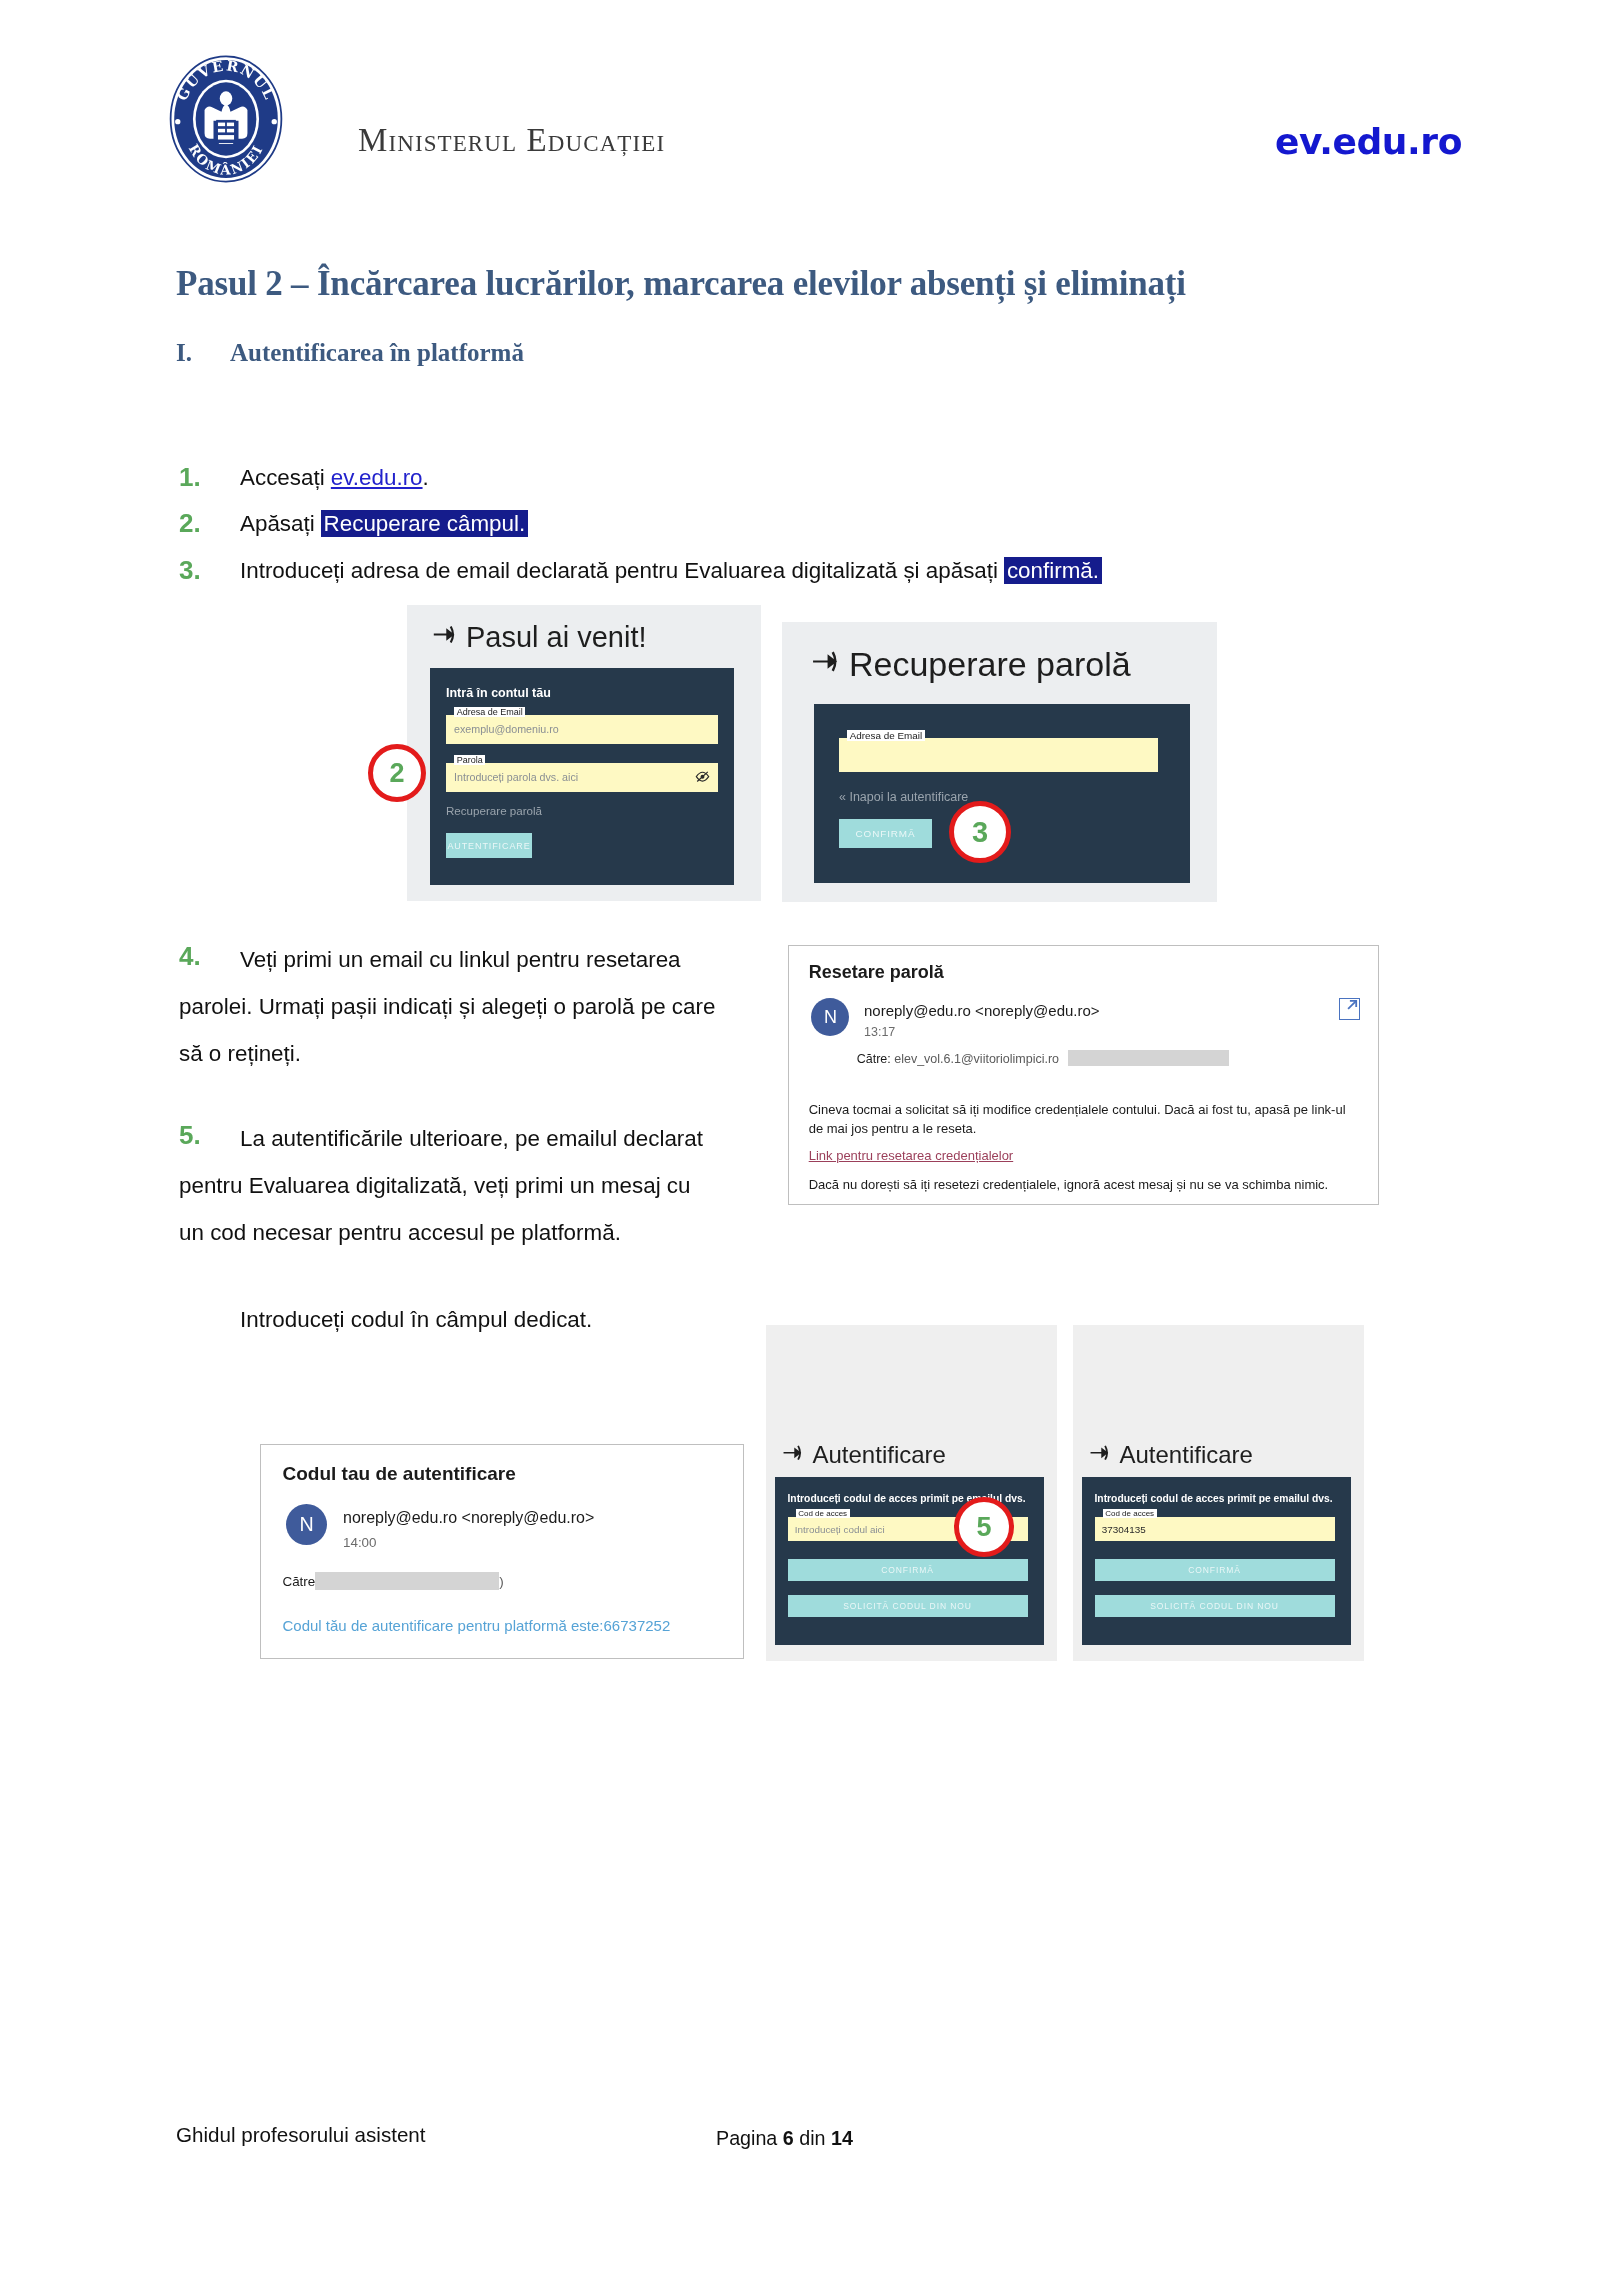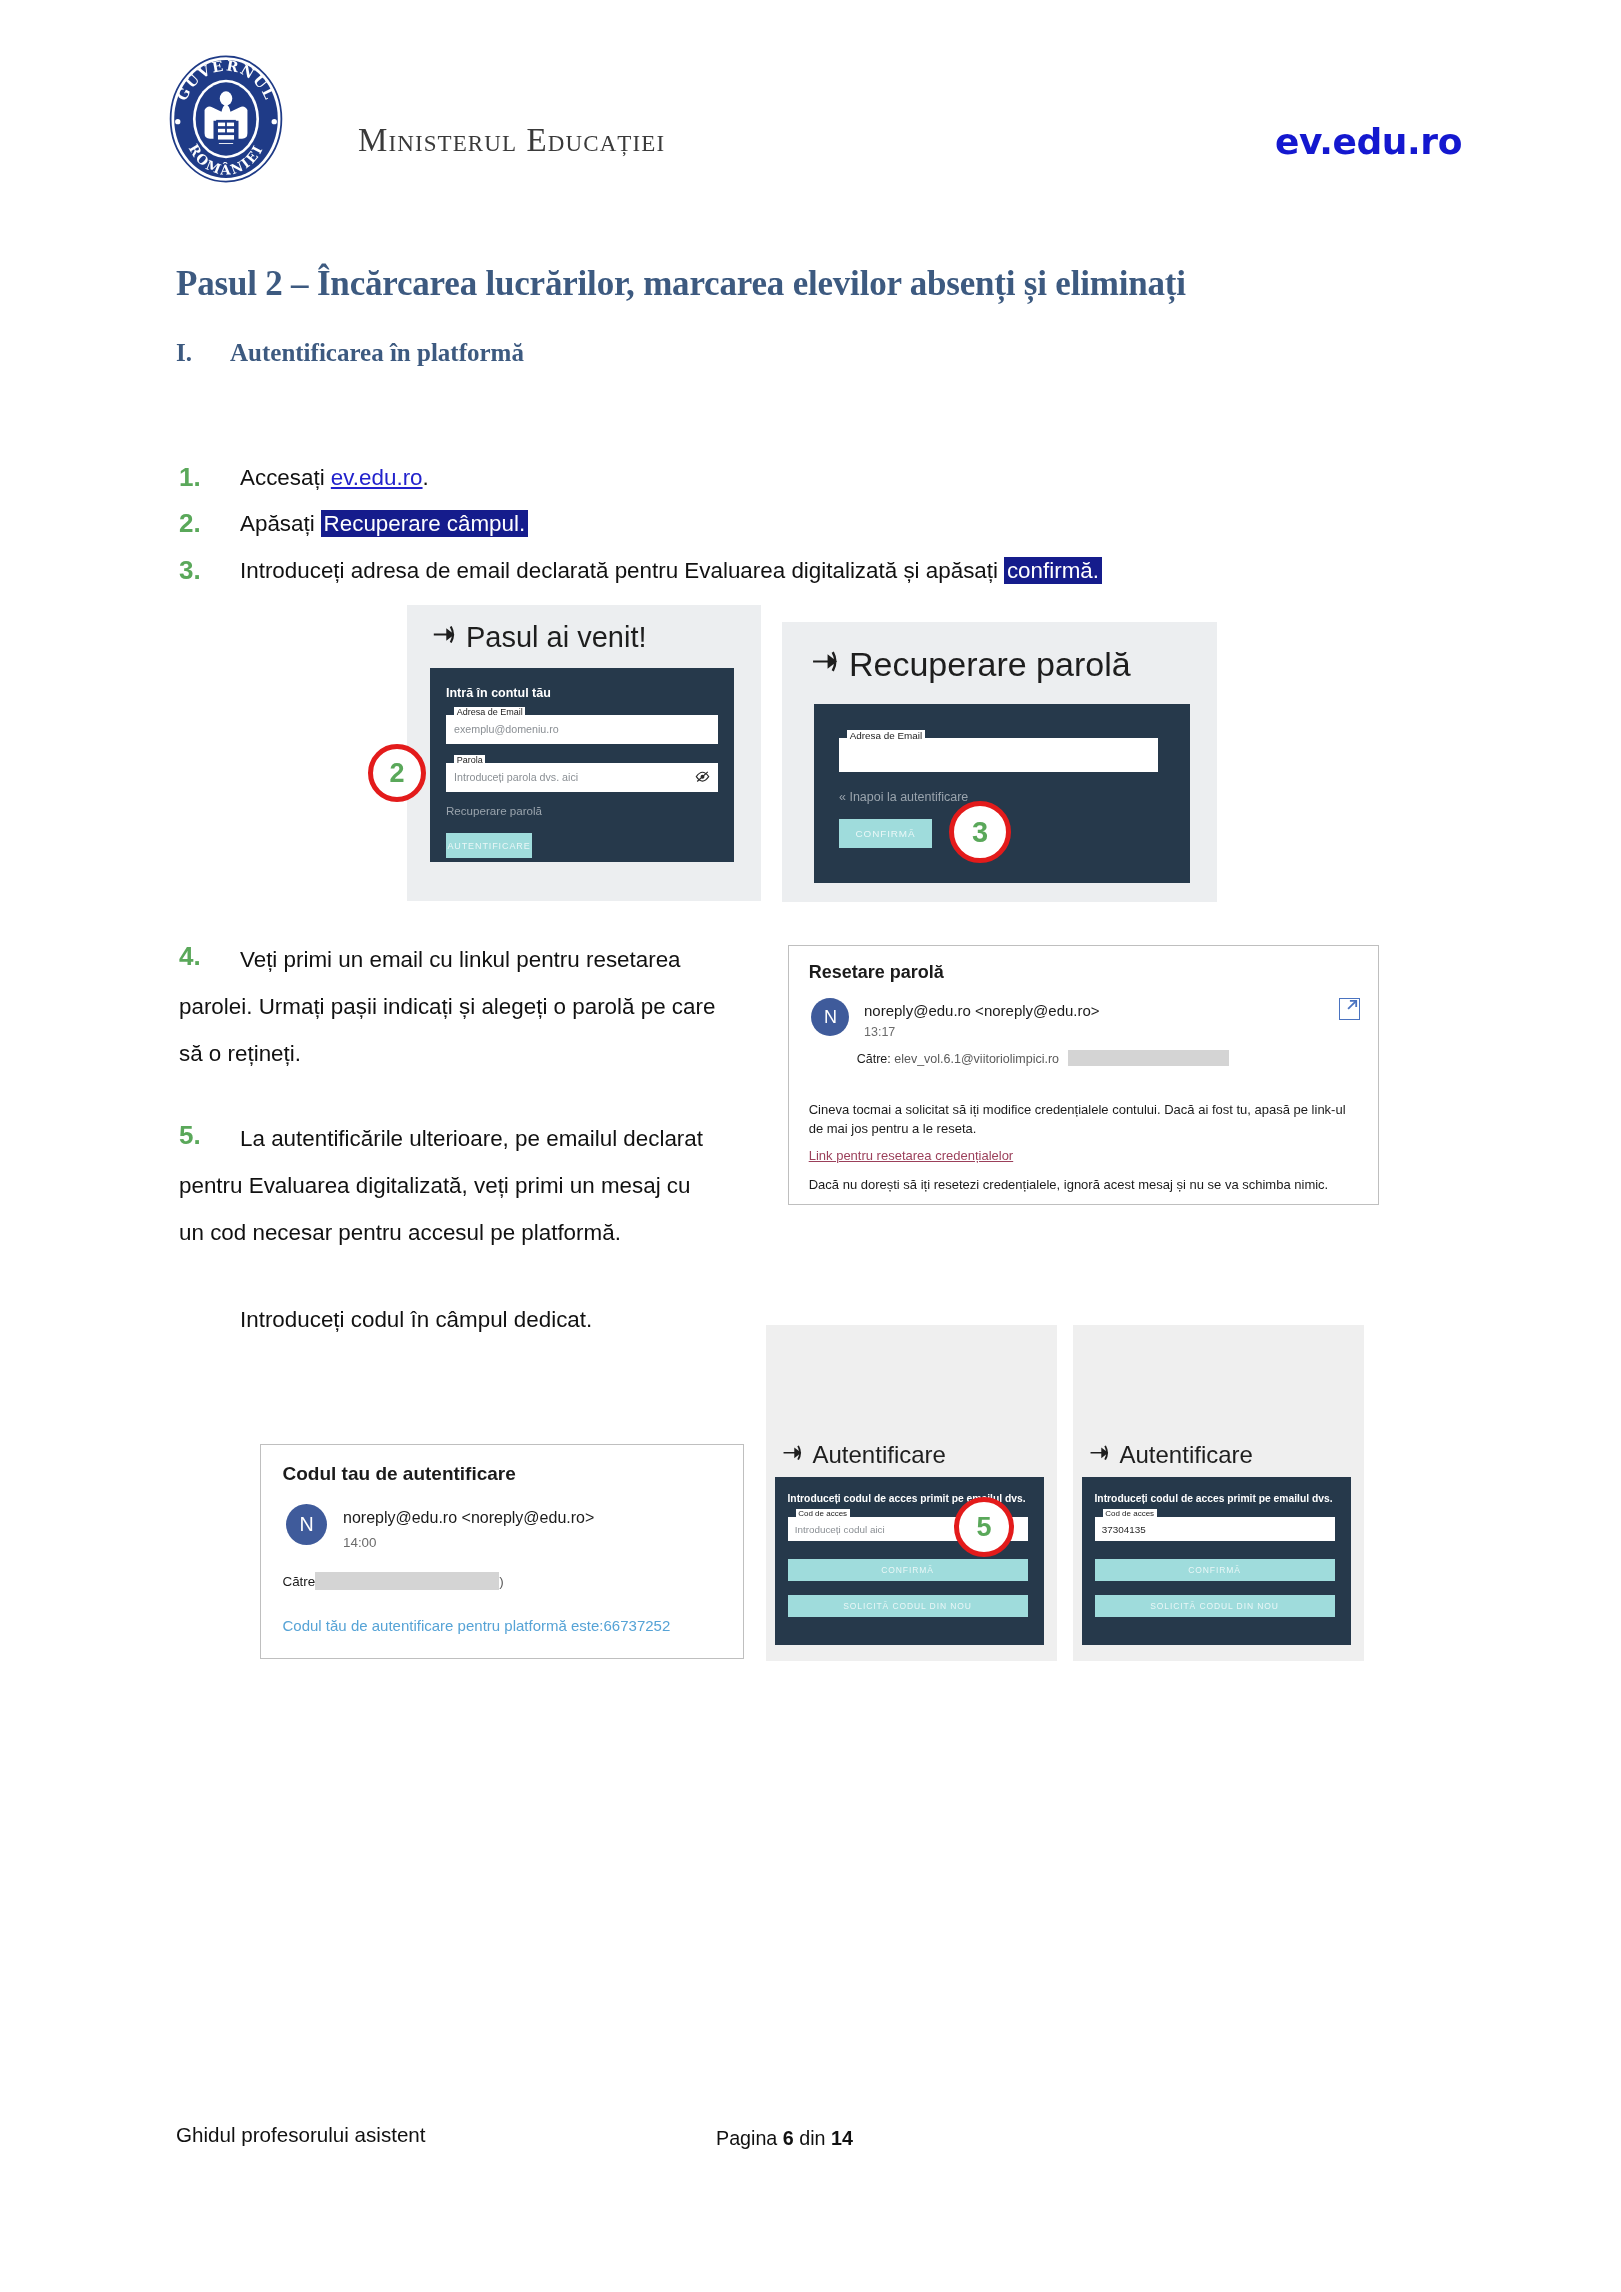--- a/index.html
+++ b/index.html
@@ -144,21 +144,21 @@
   .card {
     background: #26394b;
     box-sizing: border-box;
   }
   .card-head {
     color: #ffffff;
     font-weight: bold;
   }
   .field {
     position: relative;
-    background: #ffffff;
+    background: #fef9c3;
     box-sizing: border-box;
   }
   .field-label {
     position: absolute;
     top: -8px;
     left: 8px;
     background: #ffffff;
     color: #222;
     padding: 0 2.7px;
     white-space: nowrap;
@@ -320,21 +320,21 @@
   <div class="panel-title" style="position:absolute; left:25px; top:16px; font-size:29px;">
     <span class="arrow-icon">
       <svg width="25" height="25" viewBox="0 0 28 28">
         <path d="M2 13 h14 v-6 l9 7 -9 7 v-6 H2 z" fill="#1e1e1e"></path>
         <path d="M21 5 q5 9 0 18" stroke="#1e1e1e" stroke-width="2.4" fill="none"></path>
       </svg>
     </span>
     <span>Pasul ai venit!</span>
   </div>
 
-  <div class="card" style="position:absolute; left:23px; top:63px; width:304px; height:194px;">
+  <div class="card" style="position:absolute; left:23px; top:63px; width:304px; height:217px;">
 
     <div class="card-head" style="position:absolute; left:16px; top:18px; font-size:12.5px;">Intră în contul tău</div>
 
     <div class="field" style="left:16px; top:47px; width:272px; height:29px; position:absolute;">
       <span class="field-label" style="font-size:9px;">Adresa de Email</span>
       <span class="field-value" style="position:absolute; left:8px; top:8px; font-size:10.7px;">exemplu@domeniu.ro</span>
     </div>
 
     <div class="field" style="left:16px; top:95px; width:272px; height:29px; position:absolute;">
       <span class="field-label" style="font-size:9px;">Parola</span>

